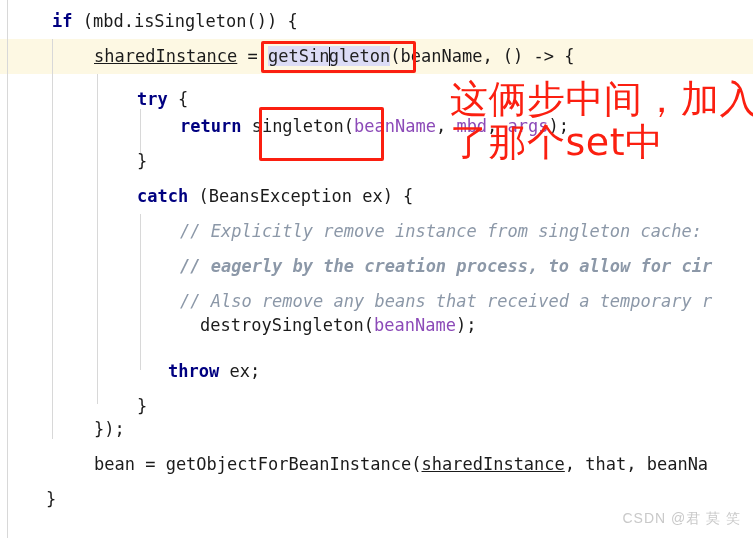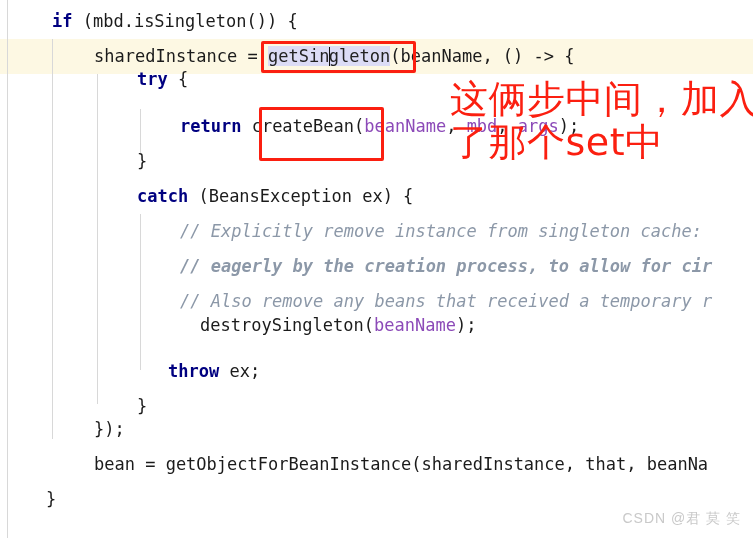--- a/index.html
+++ b/index.html
@@ -58,21 +58,21 @@
     line-height: 35px;
     height: 35px;
     color: #222222;
     letter-spacing: 0px;
   }
 
   
   .kw      { color: #000080; font-weight: bold; }
   .plain   { color: #1b1b1b; }
   .param   { color: #8c4ab8; }
-  .field   { color: #1b1b1b; }
+  .field   { color: #1b1b1b; text-decoration: underline; }
   .comment { color: #8c98a8; font-style: italic; }
   .sel     { background: #dcdcf6; }
 
   
   .caret {
     display: inline-block;
     width: 0;
     border-left: 1.6px solid #111111;
     height: 19px;
     vertical-align: -4px;
@@ -126,23 +126,23 @@
     <div class="indent-guide" style="left:97px; top:74px; height:330px;"></div>
     <div class="indent-guide" style="left:140px; top:109px; height:46px;"></div>
     <div class="indent-guide" style="left:140px; top:214px; height:156px;"></div>
 
     <div class="code-layer">
 
       <div class="code-line" style="top:4px; left:52px;"><span class="kw">if</span><span class="plain"> (mbd.isSingleton()) {</span></div>
 
       <div class="code-line" style="top:39px; left:94px;"><span class="field">sharedInstance</span><span class="plain"> = </span><span class="sel"><span>getSin</span><span class="caret"></span><span>gleton</span></span><span class="plain">(beanName, () -&gt; {</span></div>
 
-      <div class="code-line" style="top:62px; left:137px;"><span class="kw">try</span><span class="plain"> {</span></div>
+      <div class="code-line" style="top:82px; left:137px;"><span class="kw">try</span><span class="plain"> {</span></div>
 
-      <div class="code-line" style="top:109px; left:180px;"><span class="kw">return</span><span class="plain"> createBean(</span><span class="param">beanName</span><span class="plain">, </span><span class="param">mbd</span><span class="plain">, </span><span class="param">args</span><span class="plain">);</span></div>
+      <div class="code-line" style="top:109px; left:180px;"><span class="kw">return</span><span class="plain"> singleton(</span><span class="param">beanName</span><span class="plain">, </span><span class="param">mbd</span><span class="plain">, </span><span class="param">args</span><span class="plain">);</span></div>
 
       <div class="code-line" style="top:144px; left:137px;"><span class="plain">}</span></div>
 
       <div class="code-line" style="top:179px; left:137px;"><span class="kw">catch</span><span class="plain"> (BeansException ex) {</span></div>
 
       <div class="code-line" style="top:214px; left:180px;"><span class="comment">// Explicitly remove instance from singleton cache:</span></div>
 
       <div class="code-line" style="top:249px; left:180px;font-weight:bold;"><span class="comment">// eagerly by the creation process, to allow for cir</span></div>
 
       <div class="code-line" style="top:284px; left:180px;"><span class="comment">// Also remove any beans that received a temporary r</span></div>

